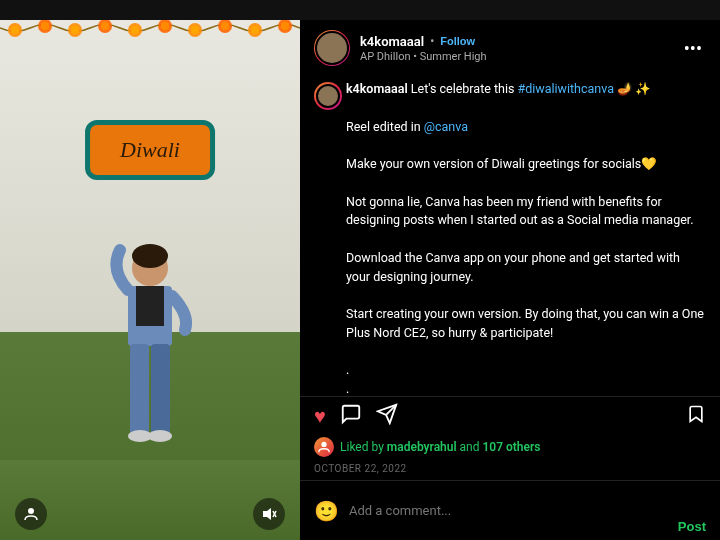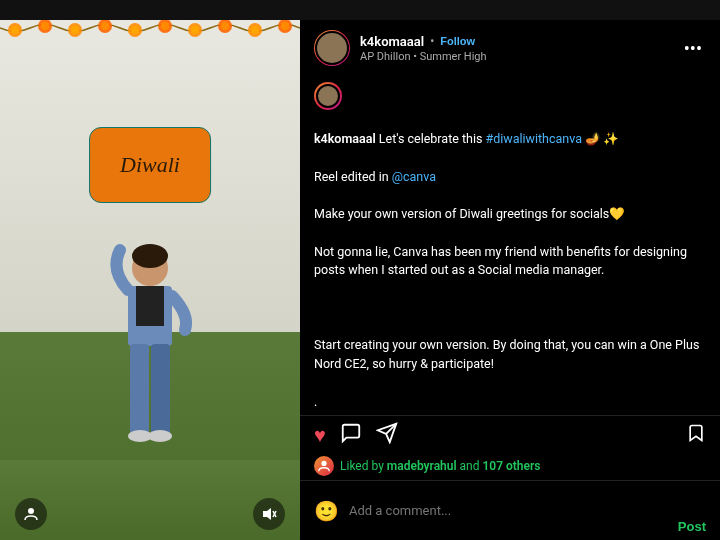--- a/index.html
+++ b/index.html
@@ -60,27 +60,27 @@
     }
 
     .garland-svg {
       width: 100%;
       height: 40px;
     }
 
     
     .diwali-box {
       position: absolute;
-      top: 107px;
+      top: 100px;
       left: 50%;
       transform: translateX(-50%);
       background: #e8760a;
-      border: 1px solid #0f766e;
+      border: 5px solid #0f766e;
       border-radius: 12px;
-      padding: 24px 30px;
+      padding: 12px 30px;
       font-family: Georgia, serif;
       font-style: italic;
       font-size: 22px;
       color: #2a1a0a;
       white-space: nowrap;
       z-index: 10;
     }
 
     
     .video-controls {
@@ -193,23 +193,22 @@
       overflow-y: auto;
       padding: 4px 14px 8px;
       scrollbar-width: none;
     }
 
     .caption-area::-webkit-scrollbar { display: none; }
 
     .caption-author-row {
       display: flex;
       align-items: flex-start;
-      gap: 20px;
+      gap: 4px;
       margin-bottom: 20px;
-      flex-direction: column;
     }
 
     .small-avatar {
       width: 28px;
       height: 28px;
       border-radius: 50%;
       background: linear-gradient(135deg, #f09433, #dc2743, #bc1888);
       flex-shrink: 0;
       display: flex;
       align-items: center;
@@ -448,20 +447,21 @@
         <div class="caption-text">
           <span class="bold">k4komaaal</span>
           <span> Let's celebrate this </span><span class="hashtag">#diwaliwithcanva</span><span> 🪔 ✨</span>
           <br><br>
           <span>Reel edited in <span style="color:#4cb5f9">@canva</span></span>
           <br><br>
           <span>Make your own version of Diwali greetings for socials💛</span>
           <br><br>
           <span>Not gonna lie, Canva has been my friend with benefits for designing posts when I started out as a Social media manager.</span>
           <br><br>
+          <span>Download the Canva app on your phone and get started with your designing journey.</span>
           <br><br>
           <span>Start creating your own version. By doing that, you can win a One Plus Nord CE2, so hurry &amp; participate!</span>
           <br><br>
           <span>.</span>
           <br>
           <span>.</span>
         </div>
       </div>
     </div>
 
@@ -496,20 +496,21 @@
         <span>Liked by</span>
         <span> </span>
         <span class="bold">madebyrahul</span>
         <span> </span>
         <span>and</span>
         <span> </span>
         <span class="bold">107 others</span>
       </div>
     </div>
 
+    <div class="date-text">OCTOBER 22, 2022</div>
 
     <div class="comment-row">
       <span class="comment-emoji">🙂</span>
       <input class="comment-input" type="text" placeholder="Add a comment..." style="">
       <button class="post-btn">Post</button>
     </div>
 
   </div>
 </div>
 

